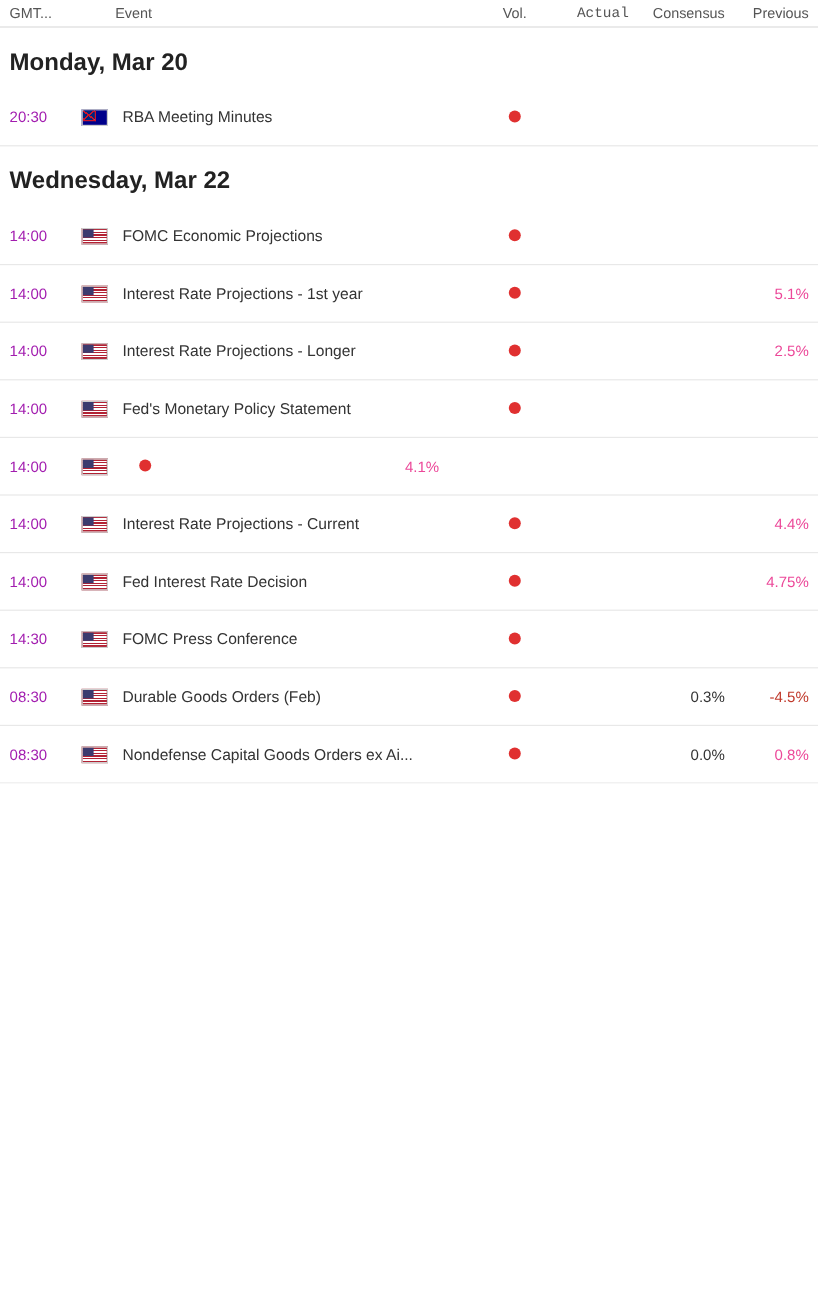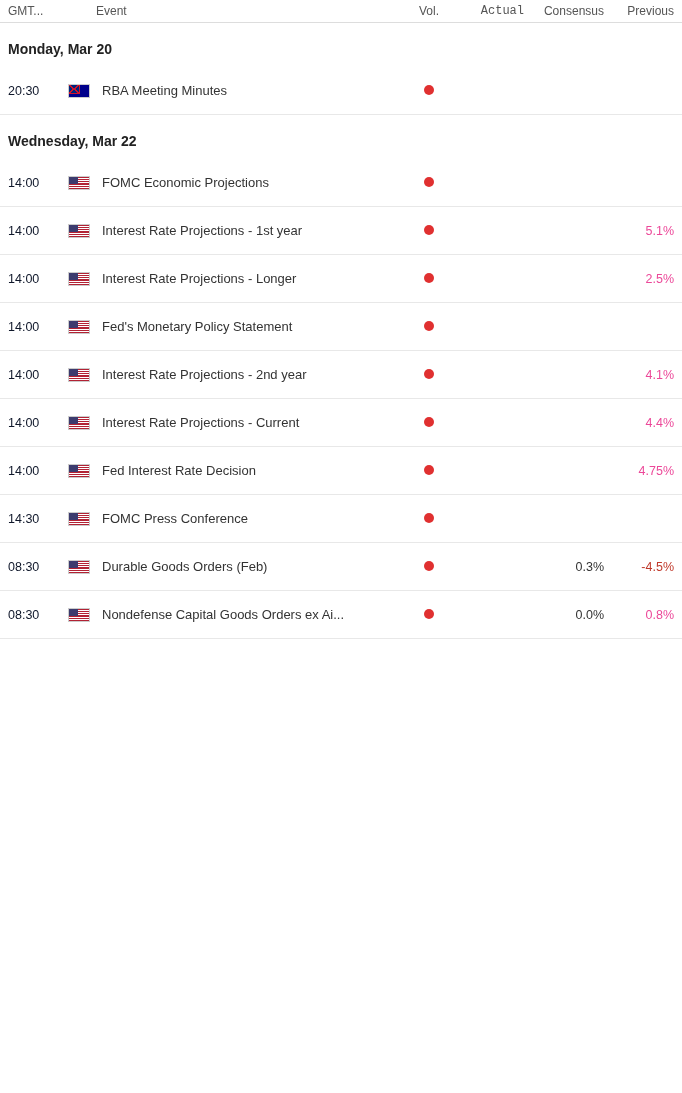--- a/index.html
+++ b/index.html
@@ -24,37 +24,37 @@
     .col-flag { width: 28px; flex-shrink: 0; }
     .col-event { flex: 1; }
     .col-vol { width: 50px; text-align: center; flex-shrink: 0; }
     .col-actual { width: 70px; text-align: right; flex-shrink: 0; font-family: Liberation Mono, monospace; }
     .col-consensus { width: 80px; text-align: right; flex-shrink: 0; }
     .col-previous { width: 70px; text-align: right; flex-shrink: 0; }
 
     .date-group-header {
       padding: 18px 8px 10px 8px;
       font-weight: bold;
-      font-size: 14px;
+      font-size: 20px;
       color: #222;
     }
 
     .event-row {
       display: flex;
       align-items: center;
       padding: 14px 8px;
       border-bottom: 1px solid #e8e8e8;
       min-height: 48px;
     }
 
     .gmt-time {
       width: 60px;
       flex-shrink: 0;
       font-size: 12.5px;
-      color: #0f172a;
+      color: #a21caf;
     }
 
     .flag-cell {
       width: 28px;
       flex-shrink: 0;
       display: flex;
       align-items: center;
     }
 
     .flag {
@@ -237,21 +237,20 @@
         <div class="vol-cell"><span class="red-dot"></span></div>
         <div class="actual-cell"></div>
         <div class="consensus-cell"></div>
         <div class="previous-cell"></div>
       </div>
       <div class="event-row">
         <div class="gmt-time">14:00</div>
         <div class="flag-cell">
           <span class="flag flag-us"></span>
         </div>
-        <div class="event-name">Interest Rate Projections - 2nd year</div>
         <div class="vol-cell"><span class="red-dot"></span></div>
         <div class="actual-cell"></div>
         <div class="consensus-cell"></div>
         <div class="previous-cell">4.1%</div>
       </div>
       <div class="event-row">
         <div class="gmt-time">14:00</div>
         <div class="flag-cell">
           <span class="flag flag-us"></span>
         </div>

